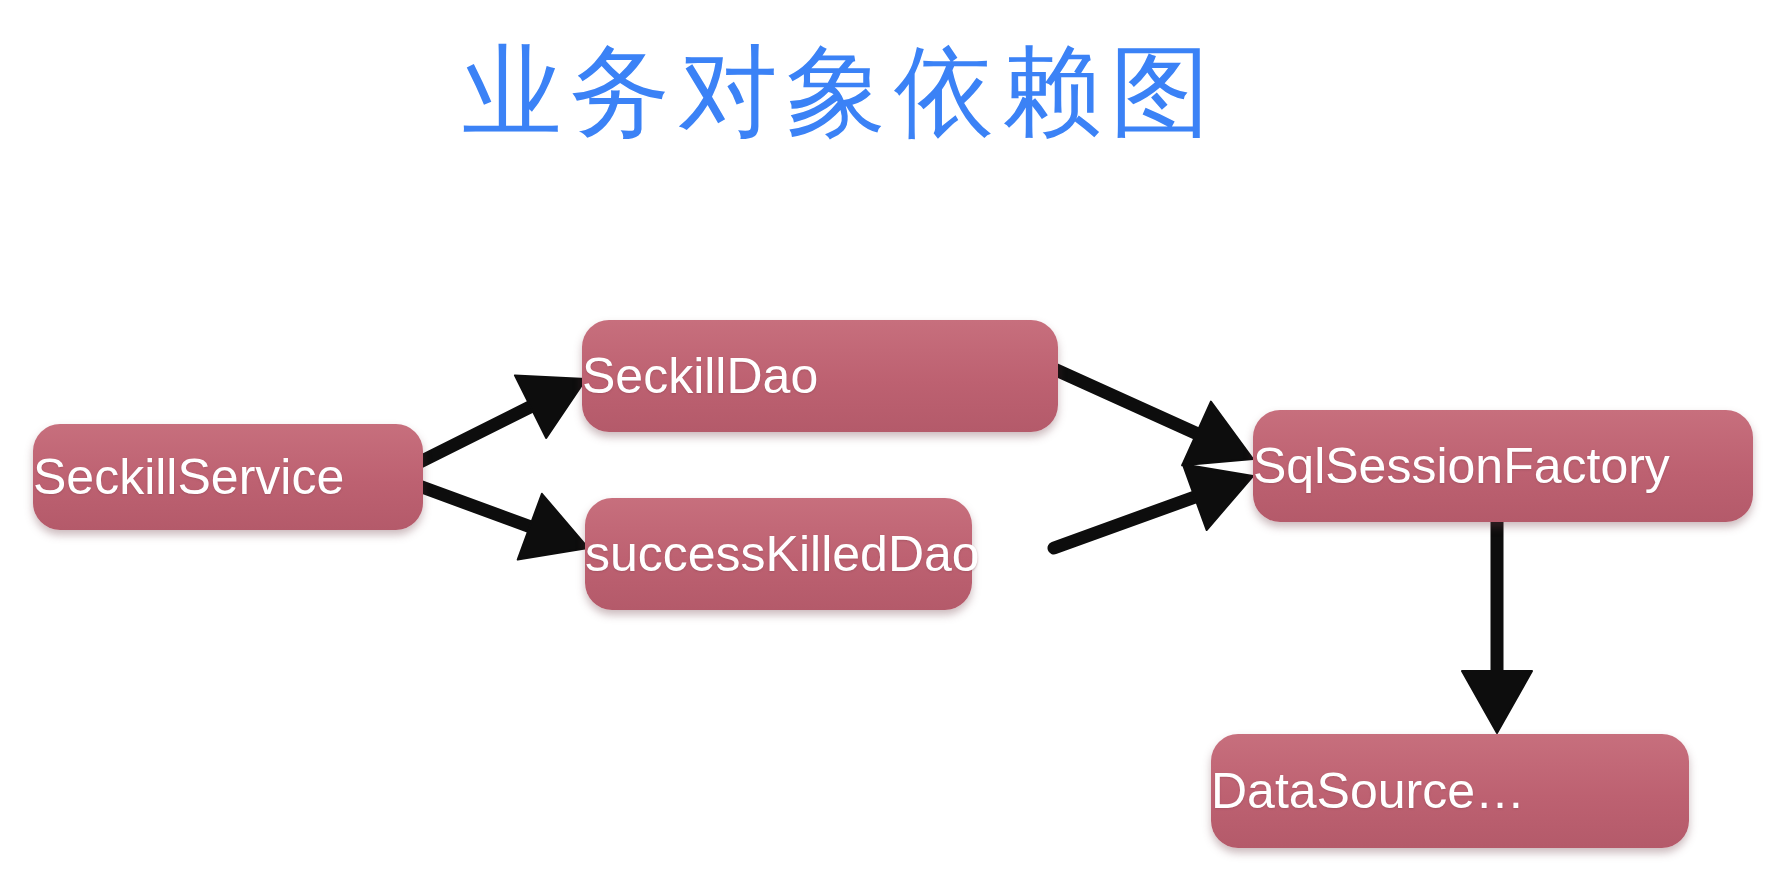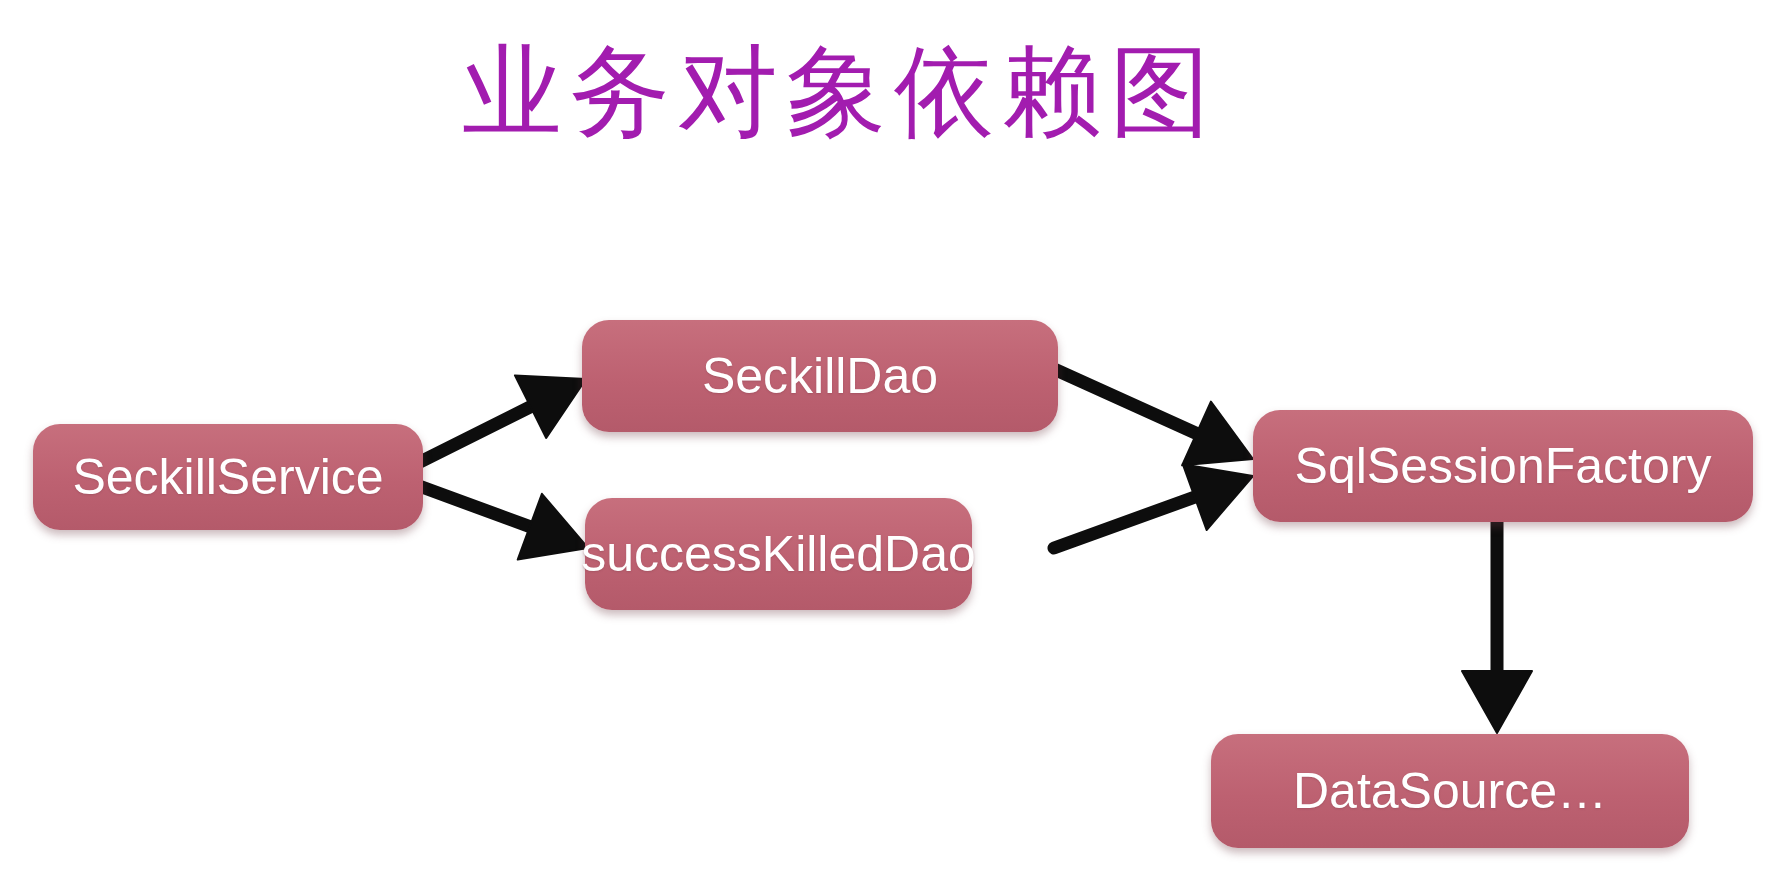--- a/index.html
+++ b/index.html
@@ -17,37 +17,36 @@
   }
   .diagram-title {
     position: absolute;
     top: 26px;
     left: 0;
     width: 1680px;
     text-align: center;
     font-size: 100px;
     letter-spacing: 8px;
     font-weight: 400;
-    color: #a21caf;
+    color: #3b82f6;
     user-select: none;
     white-space: nowrap;
   }
   #edge-layer {
     position: absolute;
     top: 0;
     left: 0;
     width: 1770px;
     height: 880px;
   }
   .node {
     position: absolute;
     border-radius: 27px;
     display: flex;
     align-items: center;
-    justify-content: center;
     color: #ffffff;
     font-size: 50px;
     font-weight: 400;
     white-space: nowrap;
     background: linear-gradient(180deg, #c76f7d 0%, #bd6171 55%, #b45a6a 100%);
     box-shadow: 0 5px 8px rgba(110, 60, 70, 0.35);
     text-shadow: 0 1px 2px rgba(140, 70, 85, 0.45);
   }
   .node-label {
     pointer-events: none;

